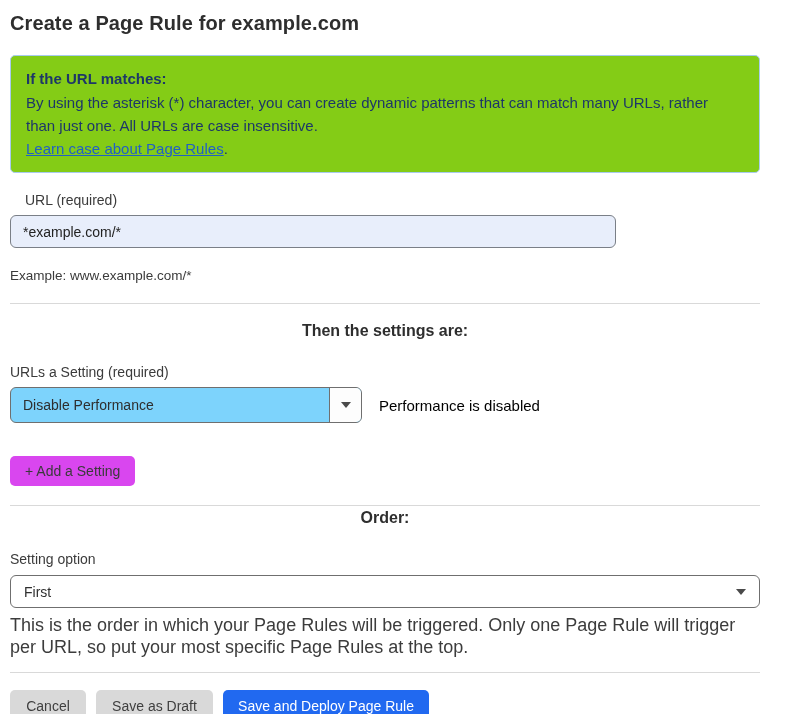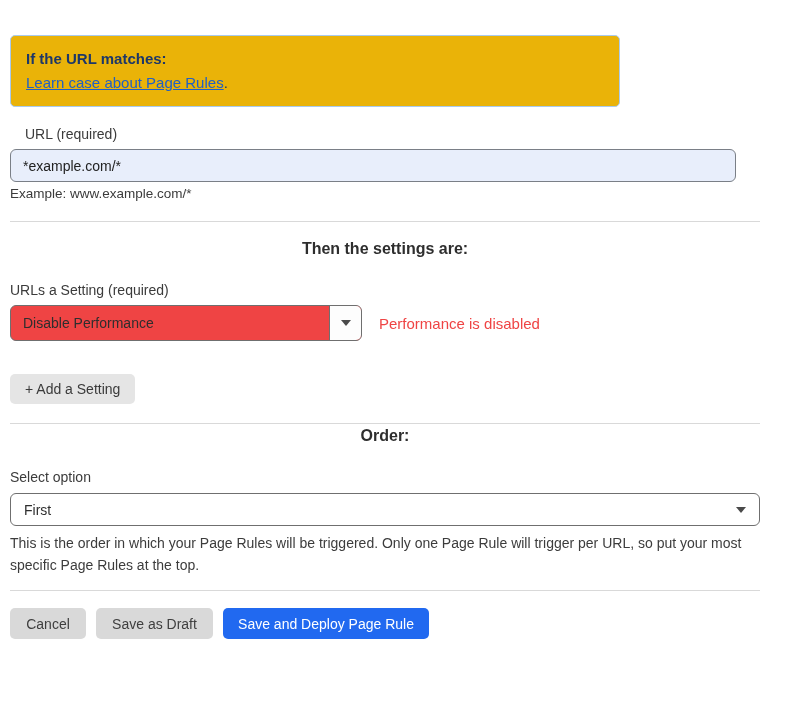--- a/index.html
+++ b/index.html
@@ -11,135 +11,137 @@
     overflow: hidden;
   }
   .page { width: 790px; height: 714px; padding: 10px 30px 0 10px; }
 
   .page-title {
     font-size: 20px; font-weight: bold; color: #2e2e2e;
     letter-spacing: 0.1px; line-height: 26px;
   }
 
   .info-box {
-    margin-top: 25px;
-    background: #eab308;
+    margin-top: 19px;
+    background: #84cc16;
     border: 1px solid #a9cbee;
     border-radius: 5px;
     padding: 11px 15px 12px 15px;
     color: #1d3768;
     font-size: 15px;
     line-height: 23px;
-    width: 610px;
+    width: 750px;
   }
   .info-box .info-heading { font-weight: bold; margin-bottom: 1px; }
   .info-box .info-body { max-width: 700px; }
   .info-box a.info-link { color: #2160c4; text-decoration: underline; cursor: pointer; }
 
   .field-label { margin-top: 19px; font-size: 14px; color: #3b3b3b; margin-left: 15px; }
 
   .url-input {
     display: block;
     margin-top: 7px;
-    width: 726px; height: 33px;
+    width: 606px; height: 33px;
     background: #e8eefb;
     border: 1px solid #7a7f87;
     border-radius: 6px;
     padding: 0 12px;
     font-family: "Liberation Sans", sans-serif;
     font-size: 14px; color: #222;
     outline: none;
   }
-  .example-text { margin-top: 4px; font-size: 13.5px; color: #3b3b3b; }
+  .example-text { margin-top: 20px; font-size: 13.5px; color: #3b3b3b; }
 
   .divider { border: none; border-top: 1px solid #d9d9d9; width: 750px; }
   .divider.d1 { margin-top: 20px; }
   .divider.d2 { margin-top: 19px; }
   .divider.d3 { margin-top: 14px; }
 
   .section-heading { margin-top: 18px; font-size: 16px; font-weight: bold; color: #2e2e2e; text-align: center; }
   .section-heading.order { margin-top: 3px; }
 
   .picker-label { margin-top: 24px; font-size: 14px; color: #3b3b3b; }
 
   .setting-row { margin-top: 7px; display: flex; align-items: center; }
   .setting-dropdown {
     display: flex; align-items: stretch;
     width: 352px; height: 36px;
     border: 1px solid #6f6f6f;
     border-radius: 6px;
-    background: #ef4444;
+    background: #7dd3fc;
     cursor: pointer;
     overflow: hidden;
   }
   .setting-dropdown .dd-value {
     flex: 1; display: flex; align-items: center;
     padding: 0 12px; font-size: 14px; color: #2e2e2e;
   }
   .setting-dropdown .dd-arrow {
     width: 32px; border-left: 1px solid #6f6f6f;
     background: #fdfdfd;
     display: flex; align-items: center; justify-content: center;
   }
   .caret {
     width: 0; height: 0;
     border-left: 5px solid transparent;
     border-right: 5px solid transparent;
     border-top: 6px solid #4a4a4a;
   }
-  .status-text { margin-left: 17px; font-size: 15px; color: #ef4444; }
+  .status-text { margin-left: 17px; font-size: 15px; color: #000000; }
 
   .add-setting-btn {
     margin-top: 33px;
     display: inline-block;
-    background: #e5e5e5;
+    background: #d946ef;
     border: none; border-radius: 5px;
     height: 30px; padding: 0 15px;
     font-family: "Liberation Sans", sans-serif;
     font-size: 14px; color: #3a3a3a;
     cursor: pointer;
   }
 
   .order-select {
     margin-top: 8px;
     width: 750px; height: 33px;
     border: 1px solid #6f6f6f;
     border-radius: 6px;
     background: #ffffff;
     display: flex; align-items: center; justify-content: space-between;
     padding: 0 13px;
     font-size: 14px; color: #2e2e2e;
     cursor: pointer;
   }
   .help-text {
     margin-top: 7px;
-    font-size: 14px; line-height: 21.5px; color: #3c3c3c;
+    font-size: 18px; line-height: 21.5px; color: #3c3c3c;
     max-width: 748px;
   }
 
   .footer-actions { margin-top: 17px; display: flex; align-items: center; }
   .btn {
     height: 31px; border: none; border-radius: 5px;
     font-family: "Liberation Sans", sans-serif;
     font-size: 14px; cursor: pointer;
     display: inline-flex; align-items: center; justify-content: center;
   }
   .btn-grey { background: #d9d9d9; color: #3f3f3f; }
   .btn-cancel { width: 76px; }
   .btn-draft { margin-left: 10px; width: 117px; }
   .btn-primary { margin-left: 10px; background: #2169f0; color: #ffffff; width: 206px; }
 </style>
 </head>
 <body>
 
 <div class="page">
 
+  <h1 class="page-title">Create a Page Rule for example.com</h1>
 
   <div class="info-box">
     <div class="info-heading">If the URL matches:</div>
+    <div class="info-body">By using the asterisk (*) character, you can create dynamic patterns that can match many URLs, rather than just one. All URLs are case insensitive.</div>
     <div class="info-link-line"><a class="info-link">Learn case about Page Rules</a><span>.</span></div>
   </div>
 
   <div class="field-label">URL (required)</div>
   <input class="url-input" type="text" value="*example.com/*" style="">
   <div class="example-text">Example: www.example.com/*</div>
 
   <hr class="divider d1">
 
   <div class="section-heading">Then the settings are:</div>
@@ -155,21 +157,21 @@
     </div>
     <div class="status-text">Performance is disabled</div>
   </div>
 
   <button class="add-setting-btn">+ Add a Setting</button>
 
   <hr class="divider d2">
 
   <div class="section-heading order">Order:</div>
 
-  <div class="picker-label">Select option</div>
+  <div class="picker-label">Setting option</div>
 
   <div class="order-select">
     <span>First</span>
     <span class="caret"></span>
   </div>
 
   <div class="help-text">This is the order in which your Page Rules will be triggered. Only one Page Rule will trigger per URL, so put your most specific Page Rules at the top.</div>
 
   <hr class="divider d3">
 

